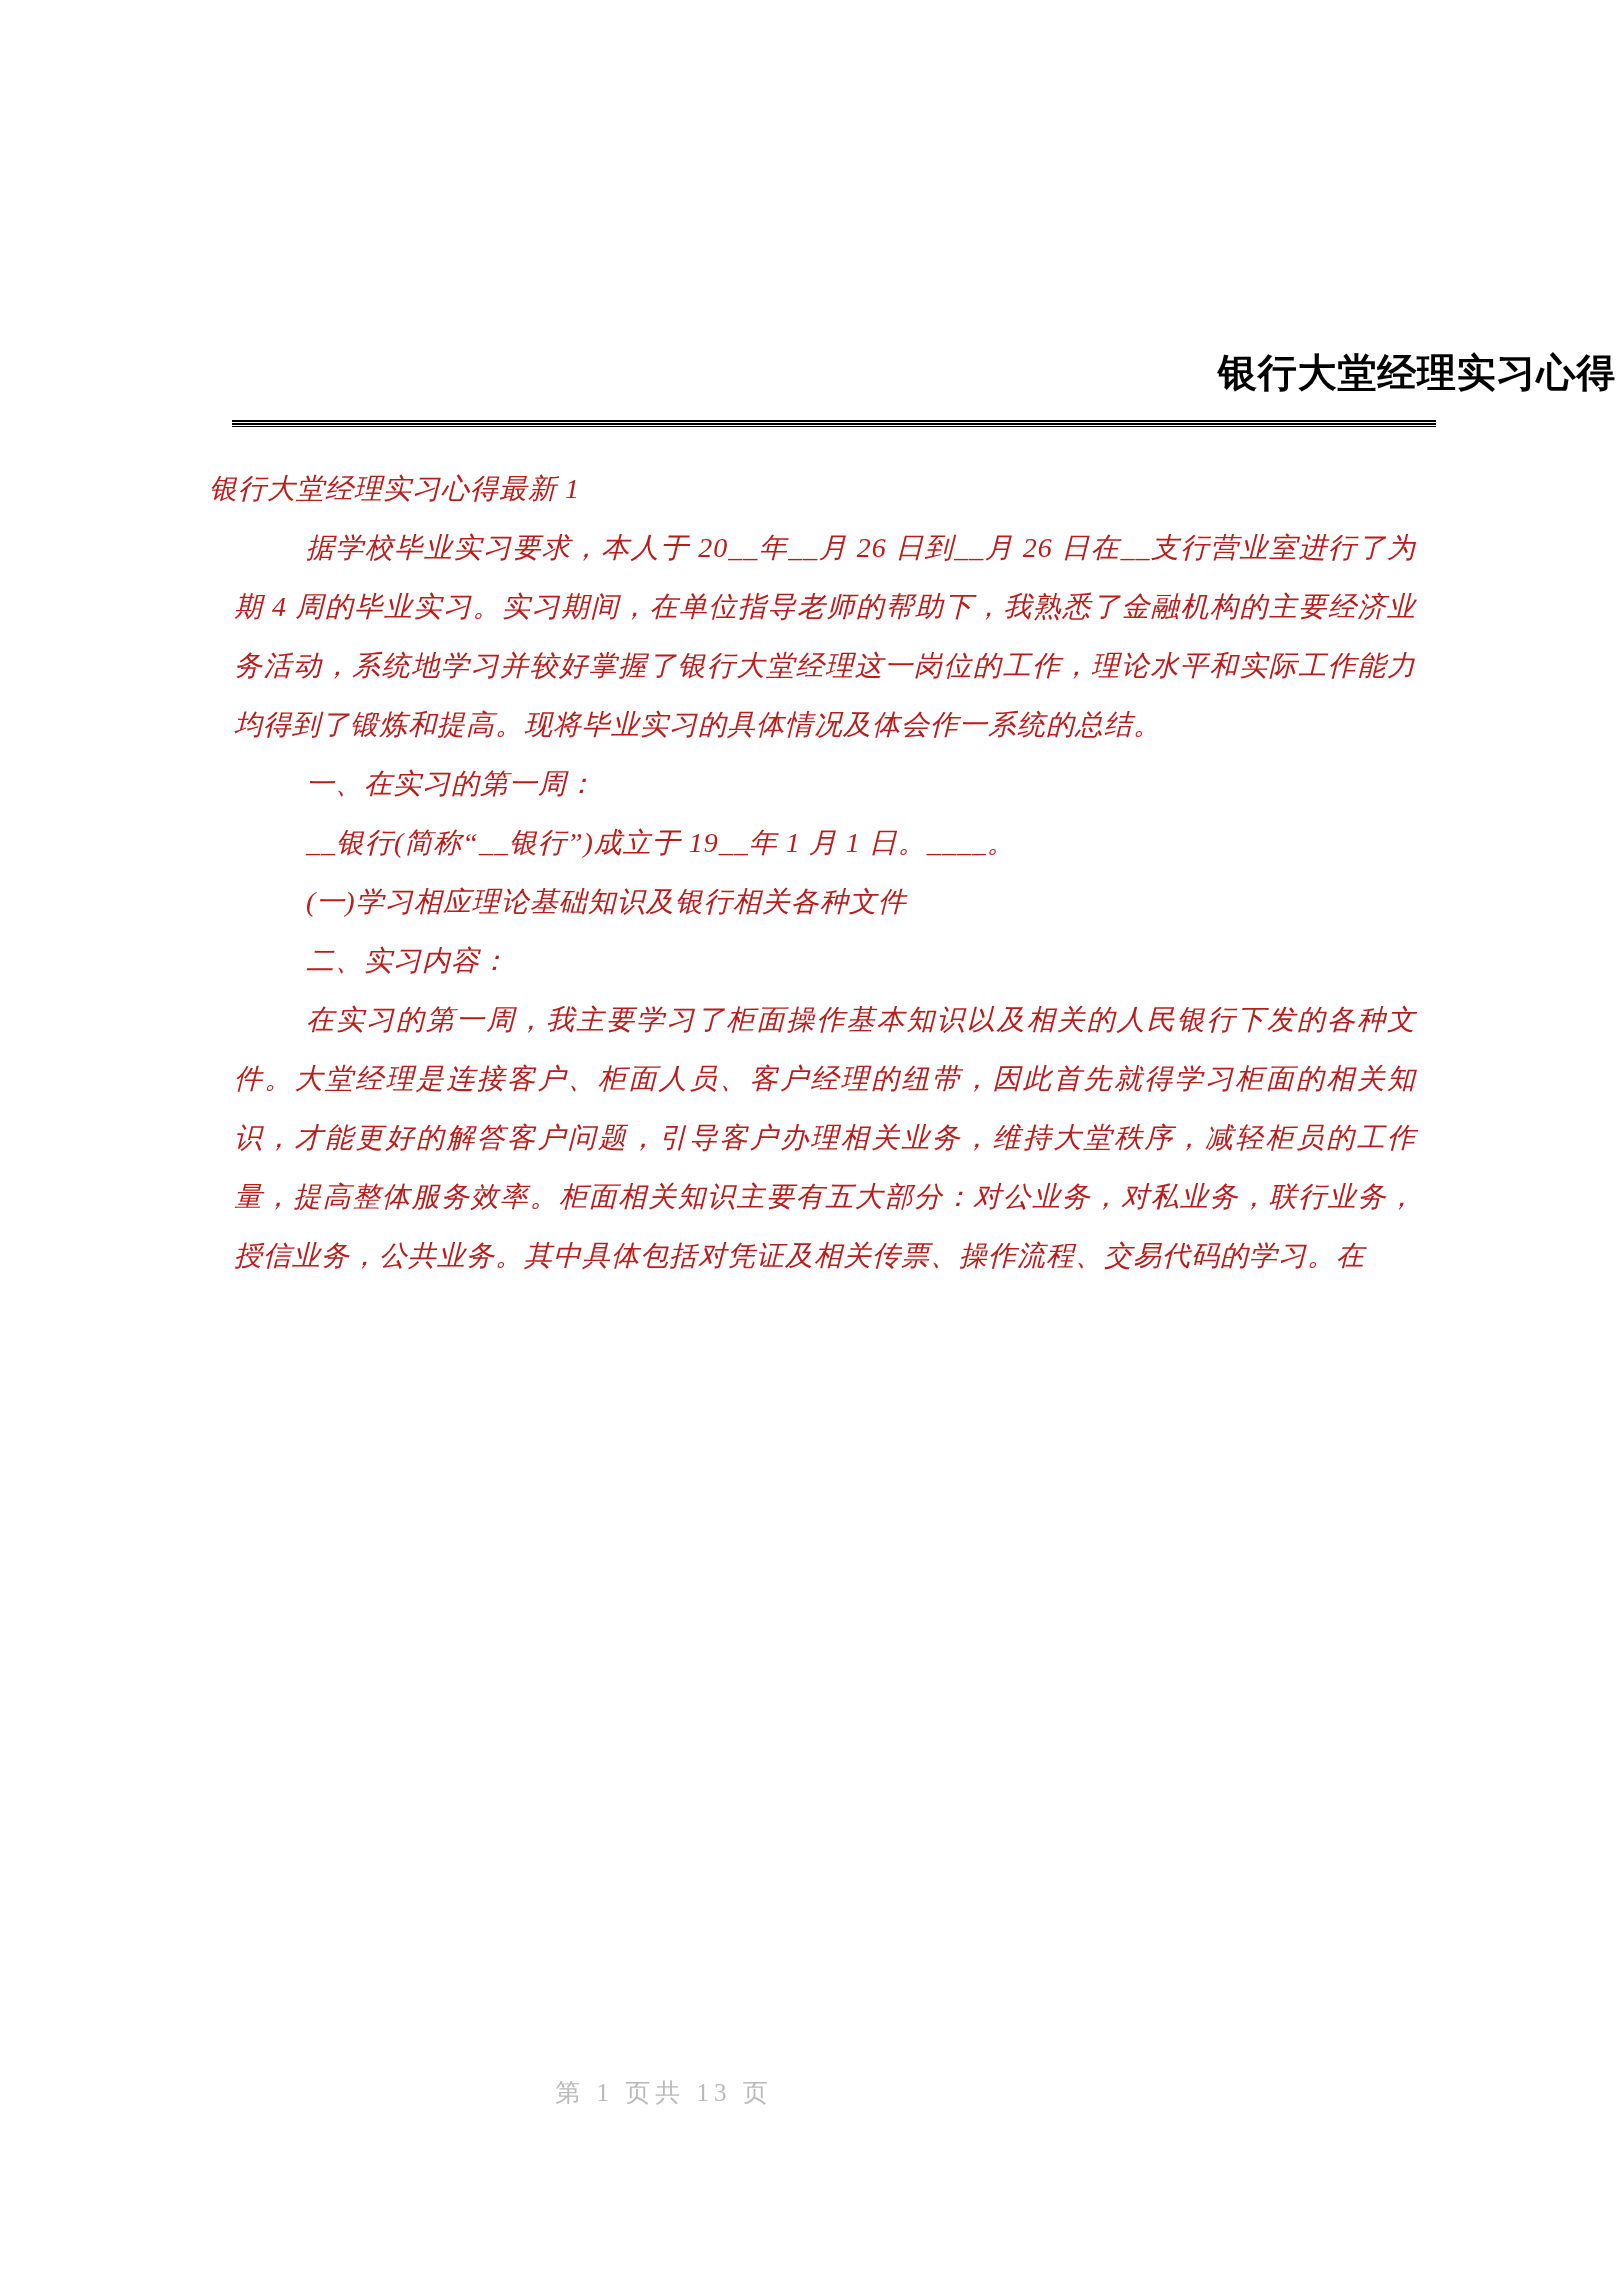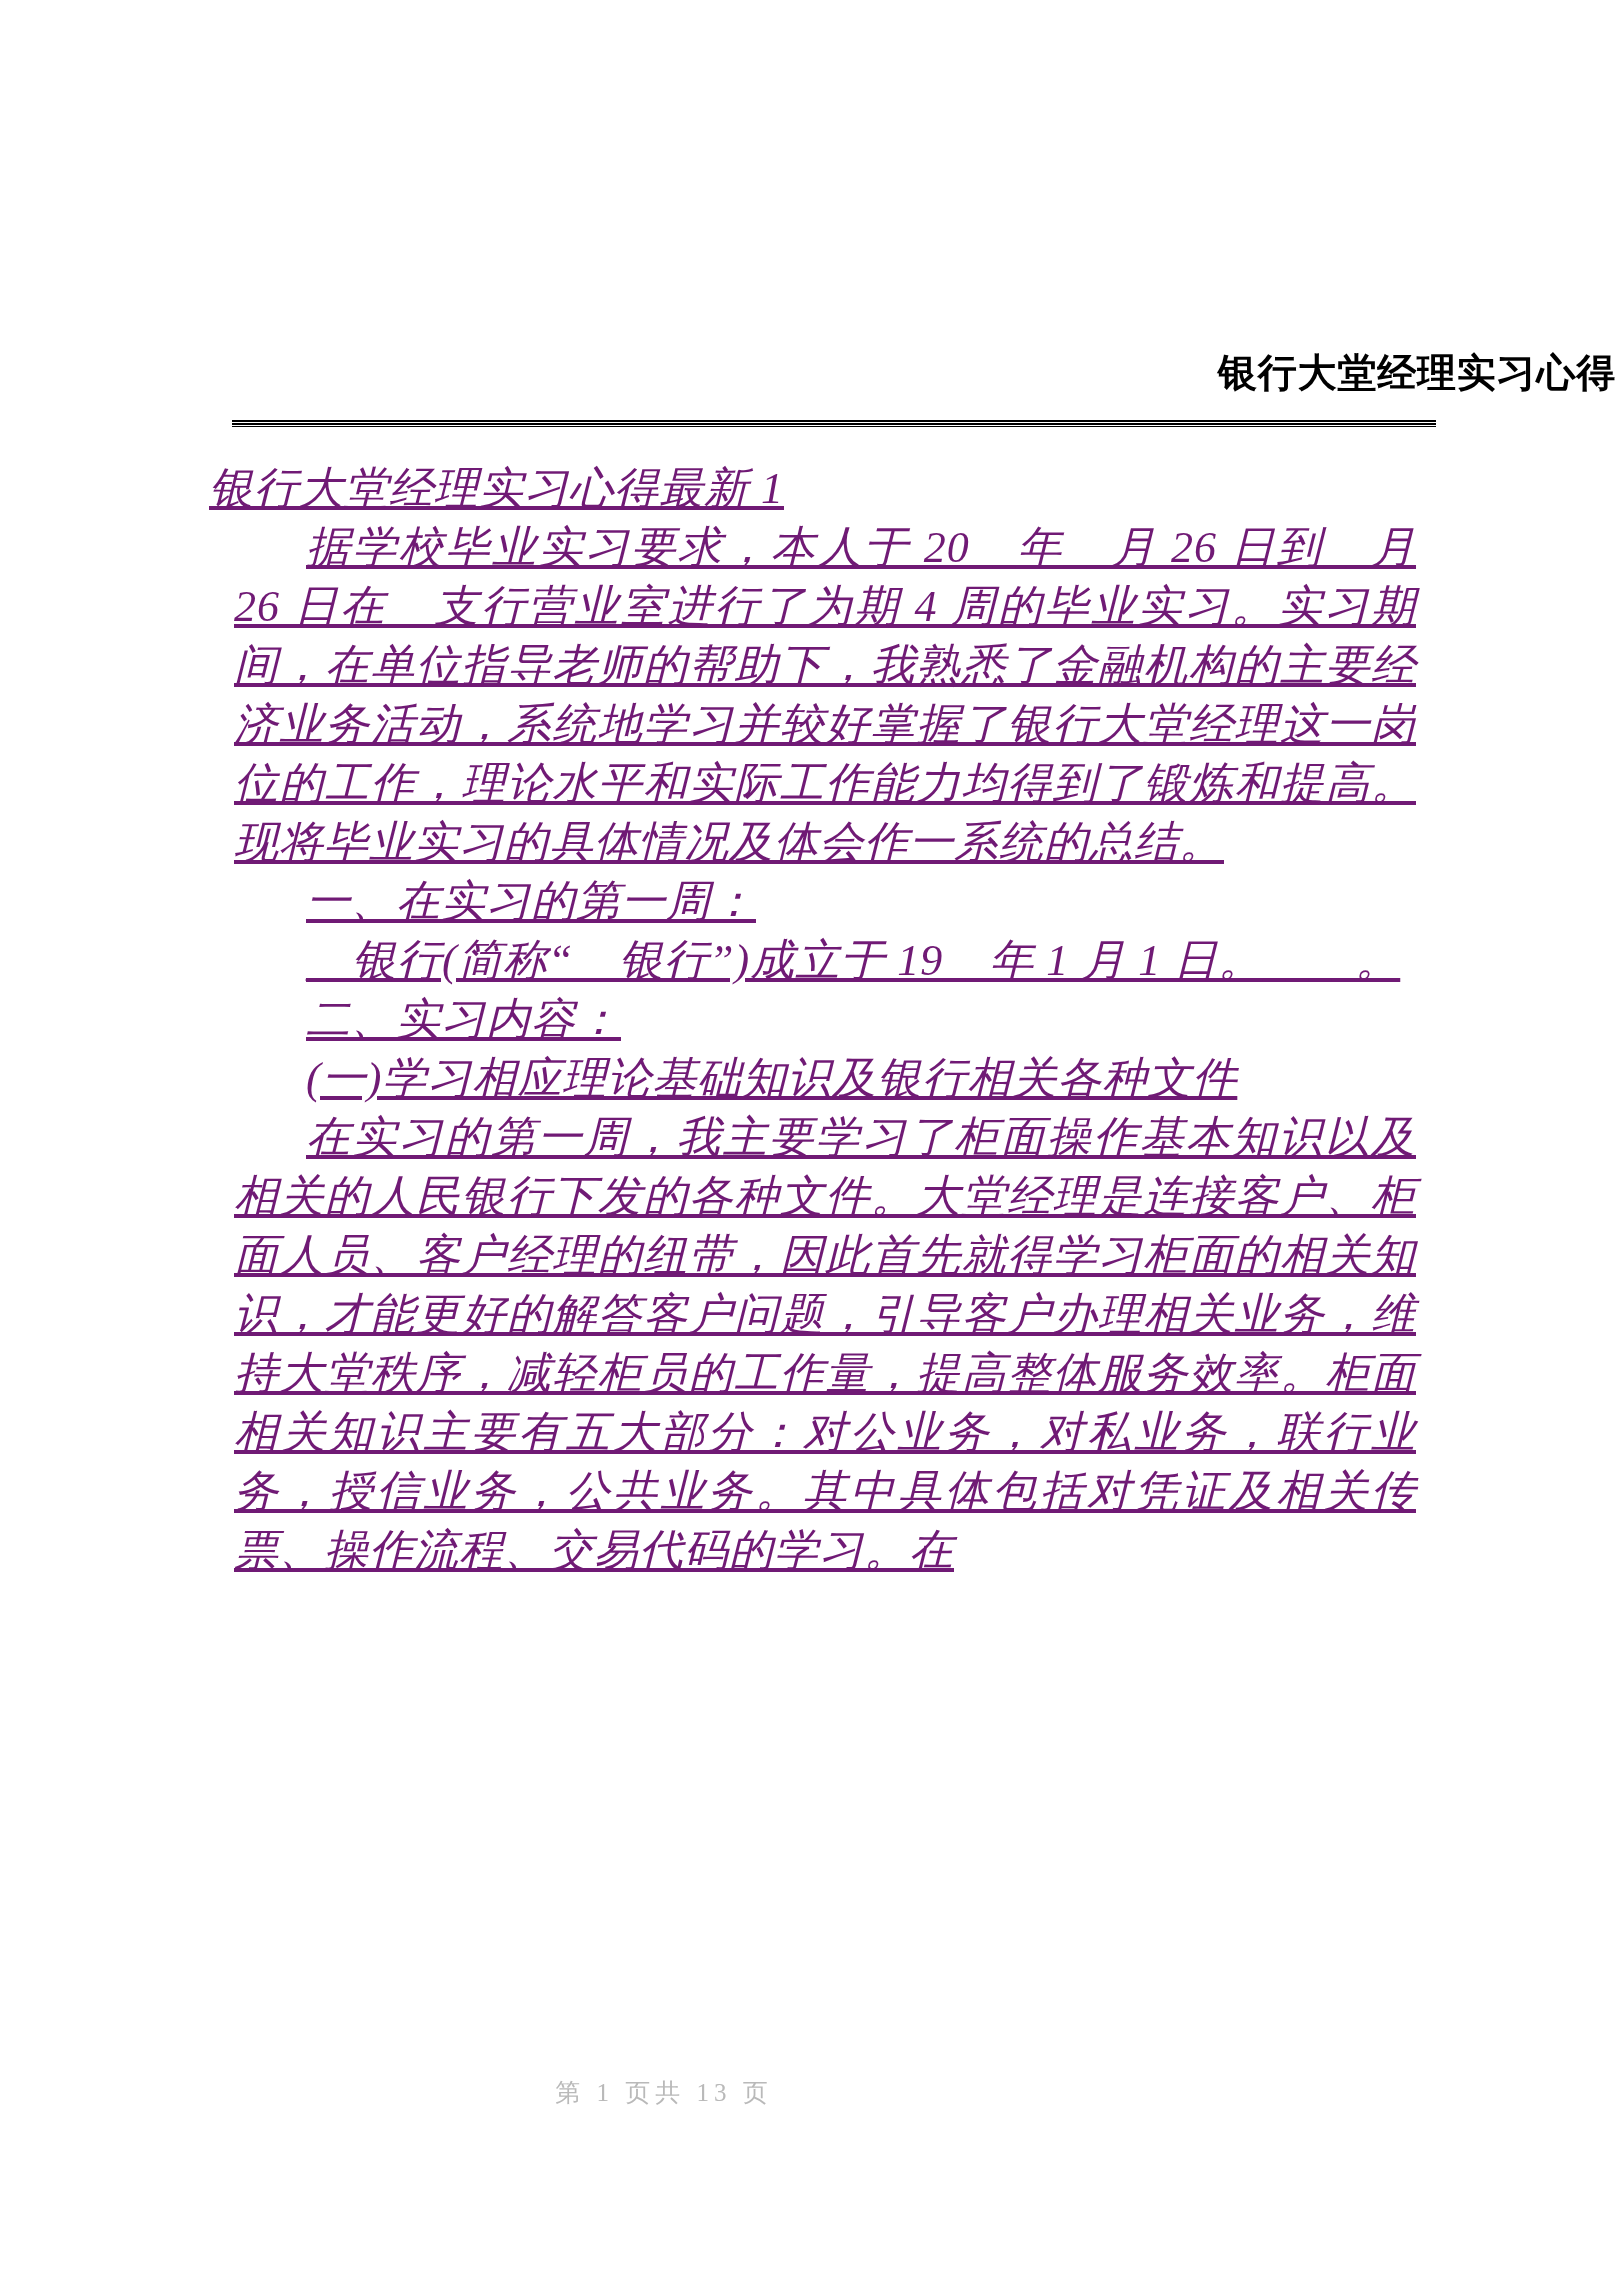--- a/index.html
+++ b/index.html
@@ -79,30 +79,29 @@
   
   .body-block {
     position: absolute;
     left: 209px;
     top: 459px;
     width: 1207px;
   }
 
   .para {
     margin: 0 0 0 0;
-    font-size: 44px;
+    font-size: 28px;
     line-height: 59px;
-    color: #701a75;
+    color: #b91c1c;
     text-align: justify;
     text-justify: inter-character;
     font-style: italic;
     font-family: "Liberation Serif", "DejaVu Serif", serif;
     letter-spacing: 1px;
     white-space: normal;
-    text-decoration: underline;
   }
 
   .para.indent {
     text-indent: 72px;
     margin-left: 25px;
   }
 
   
   .page-footer {
     position: absolute;
@@ -134,23 +133,23 @@
   <div class="body-block">
 
     <p class="para">银行大堂经理实习心得最新 1</p>
 
     <p class="para indent">据学校毕业实习要求，本人于 20__年__月 26 日到__月 26 日在__支行营业室进行了为期 4 周的毕业实习。实习期间，在单位指导老师的帮助下，我熟悉了金融机构的主要经济业务活动，系统地学习并较好掌握了银行大堂经理这一岗位的工作，理论水平和实际工作能力均得到了锻炼和提高。现将毕业实习的具体情况及体会作一系统的总结。</p>
 
     <p class="para indent">一、在实习的第一周：</p>
 
     <p class="para indent">__银行(简称“__银行”)成立于 19__年 1 月 1 日。____。</p>
 
+    <p class="para indent">(一)学习相应理论基础知识及银行相关各种文件</p>
+
     <p class="para indent">二、实习内容：</p>
-
-    <p class="para indent">(一)学习相应理论基础知识及银行相关各种文件</p>
 
     <p class="para indent">在实习的第一周，我主要学习了柜面操作基本知识以及相关的人民银行下发的各种文件。大堂经理是连接客户、柜面人员、客户经理的纽带，因此首先就得学习柜面的相关知识，才能更好的解答客户问题，引导客户办理相关业务，维持大堂秩序，减轻柜员的工作量，提高整体服务效率。柜面相关知识主要有五大部分：对公业务，对私业务，联行业务，授信业务，公共业务。其中具体包括对凭证及相关传票、操作流程、交易代码的学习。在</p>
 
   </div>
 
   <div class="page-footer">第 1 页共 13 页</div>
 
 </div>
 
 

